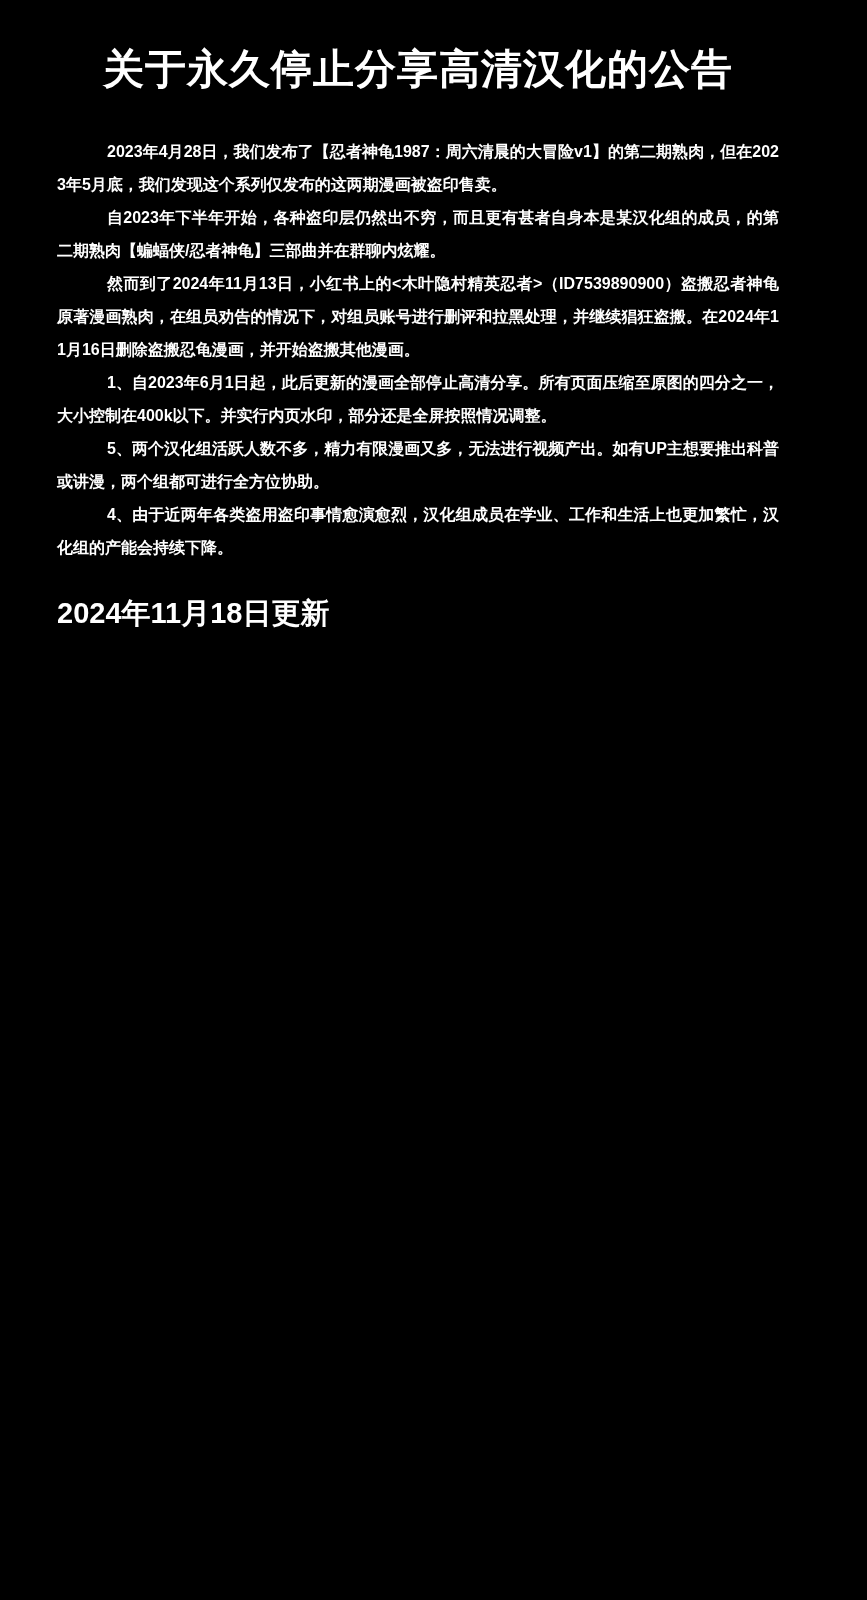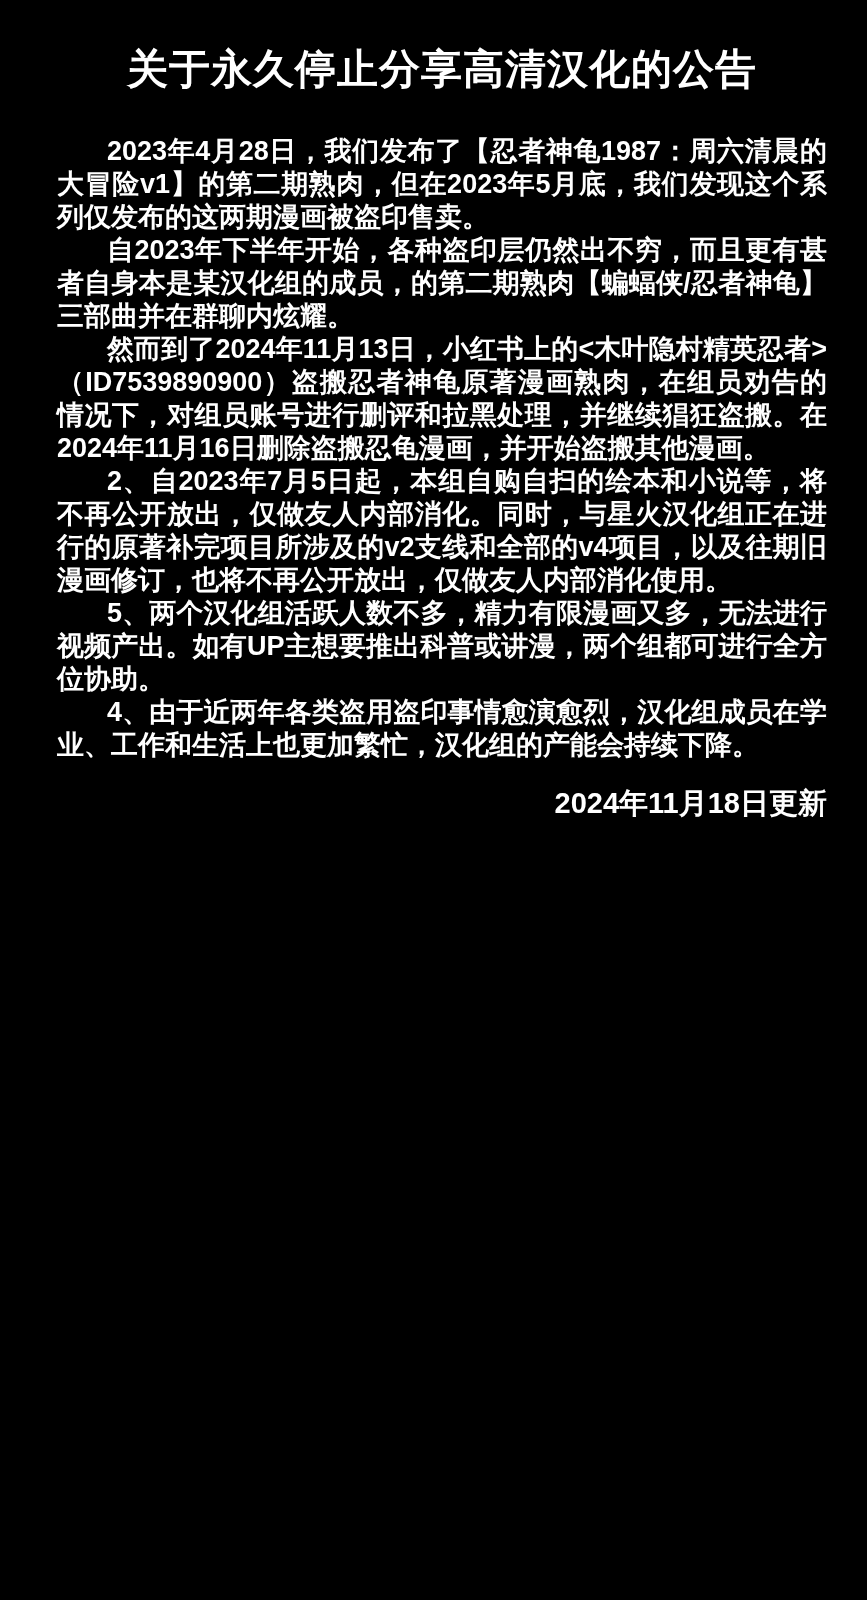--- a/index.html
+++ b/index.html
@@ -9,59 +9,58 @@
   }
   body {
     width: 867px;
     height: 1600px;
     overflow: hidden;
   }
   .page {
     box-sizing: border-box;
     width: 867px;
     height: 1600px;
-    padding: 44px 40px 0 57px;
+    padding: 44px 88px 0 57px;
     background: #000000;
     color: #ffffff;
     font-family: "Liberation Sans", sans-serif;
     font-weight: bold;
   }
   .title {
     margin: 0 0 40px 0;
     font-size: 41px;
     line-height: 1.25;
     text-align: center;
     letter-spacing: 1px;
     font-weight: bold;
   }
   .content p {
     margin: 0;
-    font-size: 27px;
+    font-size: 16px;
     line-height: 33px;
     text-align: justify;
     text-indent: 50px;
     word-break: break-all;
   }
   .footer {
-    margin-top: 24px;
+    margin-top: 32px;
     font-size: 29px;
     line-height: 34px;
-    text-align: right;
     font-weight: bold;
   }
 </style>
 </head>
 <body>
 
 <div class="page">
   <h1 class="title">关于永久停止分享高清汉化的公告</h1>
 
   <div class="content">
     <p>2023年4月28日，我们发布了【忍者神龟1987：周六清晨的大冒险v1】的第二期熟肉，但在2023年5月底，我们发现这个系列仅发布的这两期漫画被盗印售卖。</p>
     <p>自2023年下半年开始，各种盗印层仍然出不穷，而且更有甚者自身本是某汉化组的成员，的第二期熟肉【蝙蝠侠/忍者神龟】三部曲并在群聊内炫耀。</p>
     <p>然而到了2024年11月13日，小红书上的&lt;木叶隐村精英忍者&gt;（ID7539890900）盗搬忍者神龟原著漫画熟肉，在组员劝告的情况下，对组员账号进行删评和拉黑处理，并继续猖狂盗搬。在2024年11月16日删除盗搬忍龟漫画，并开始盗搬其他漫画。</p>
-    <p>2、自2023年7月5日起，本组自购自扫的绘本和小说等，将不再公开放出，仅做友人内部消化。同时，与星火汉化组正在进行的原著补完项目所涉及的v2支线和全部的v4项目，以及往期旧漫画修订，也将不再公开放出，仅做友人内部消化使用。</p>
+    <p>1、自2023年6月1日起，此后更新的漫画全部停止高清分享。所有页面压缩至原图的四分之一，大小控制在400k以下。并实行内页水印，部分还是全屏按照情况调整。</p>
     <p>5、两个汉化组活跃人数不多，精力有限漫画又多，无法进行视频产出。如有UP主想要推出科普或讲漫，两个组都可进行全方位协助。</p>
     <p>4、由于近两年各类盗用盗印事情愈演愈烈，汉化组成员在学业、工作和生活上也更加繁忙，汉化组的产能会持续下降。</p>
   </div>
 
   <div class="footer">2024年11月18日更新</div>
 </div>
 
 </body></html>

